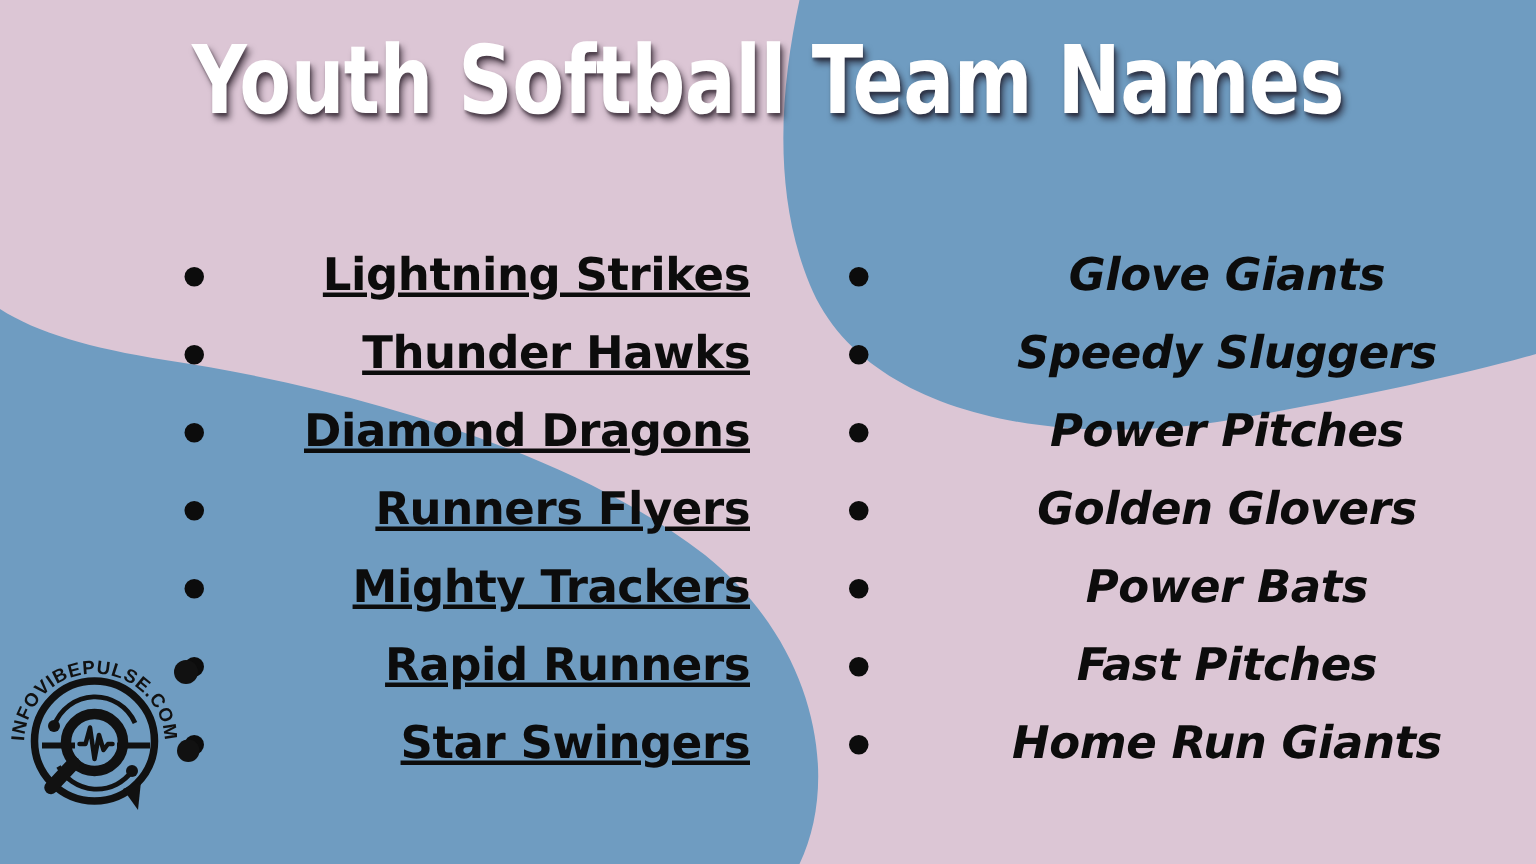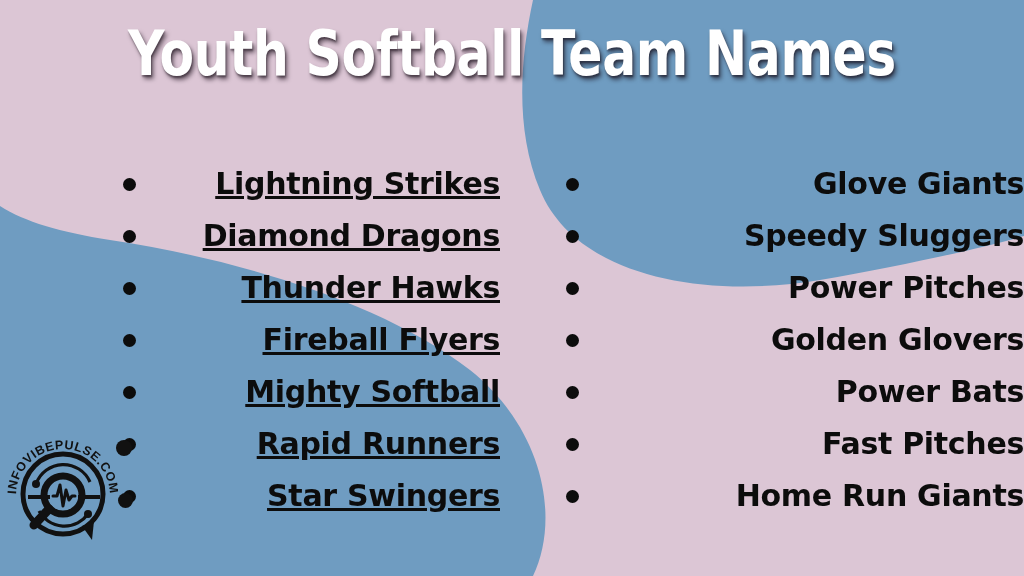--- a/index.html
+++ b/index.html
@@ -84,21 +84,22 @@
     left: 123px;
     top: 20px;
     width: 13px;
     height: 13px;
     border-radius: 50%;
     background: #0c0c0c;
   }
   
   .col-right ul.team-list li {
     padding-left: 100px;
-    text-align: right;
+    text-align: center;
+    font-style: italic;
   }
   .col-right ul.team-list li .dot {
     position: absolute;
     left: 54px;
     top: 20px;
     width: 13px;
     height: 13px;
     border-radius: 50%;
     background: #0c0c0c;
   }
@@ -144,33 +145,33 @@
   <div class="columns">
 
     <div class="col col-left">
       <ul class="team-list">
         <li>
           <span class="dot"></span>
           <span class="li-text">Lightning Strikes</span>
         </li>
         <li>
           <span class="dot"></span>
+          <span class="li-text">Thunder Hawks</span>
+        </li>
+        <li>
+          <span class="dot"></span>
           <span class="li-text">Diamond Dragons</span>
         </li>
         <li>
           <span class="dot"></span>
-          <span class="li-text">Thunder Hawks</span>
-        </li>
-        <li>
-          <span class="dot"></span>
-          <span class="li-text">Fireball Flyers</span>
-        </li>
-        <li>
-          <span class="dot"></span>
-          <span class="li-text">Mighty Softball</span>
+          <span class="li-text">Runners Flyers</span>
+        </li>
+        <li>
+          <span class="dot"></span>
+          <span class="li-text">Mighty Trackers</span>
         </li>
         <li>
           <span class="dot"></span>
           <span class="li-text">Rapid Runners</span>
         </li>
         <li>
           <span class="dot"></span>
           <span class="li-text">Star Swingers</span>
         </li>
       </ul>

